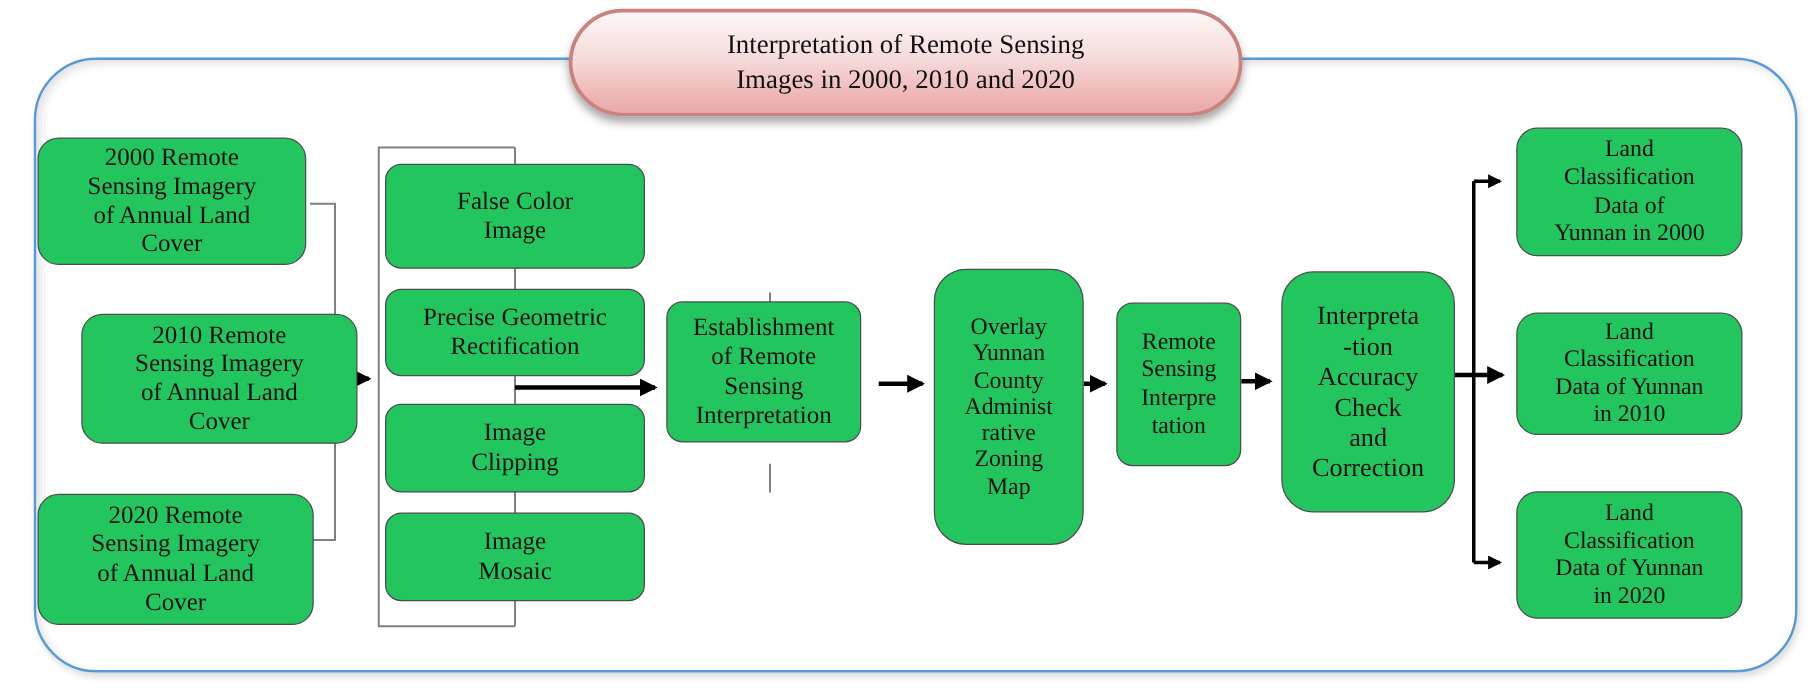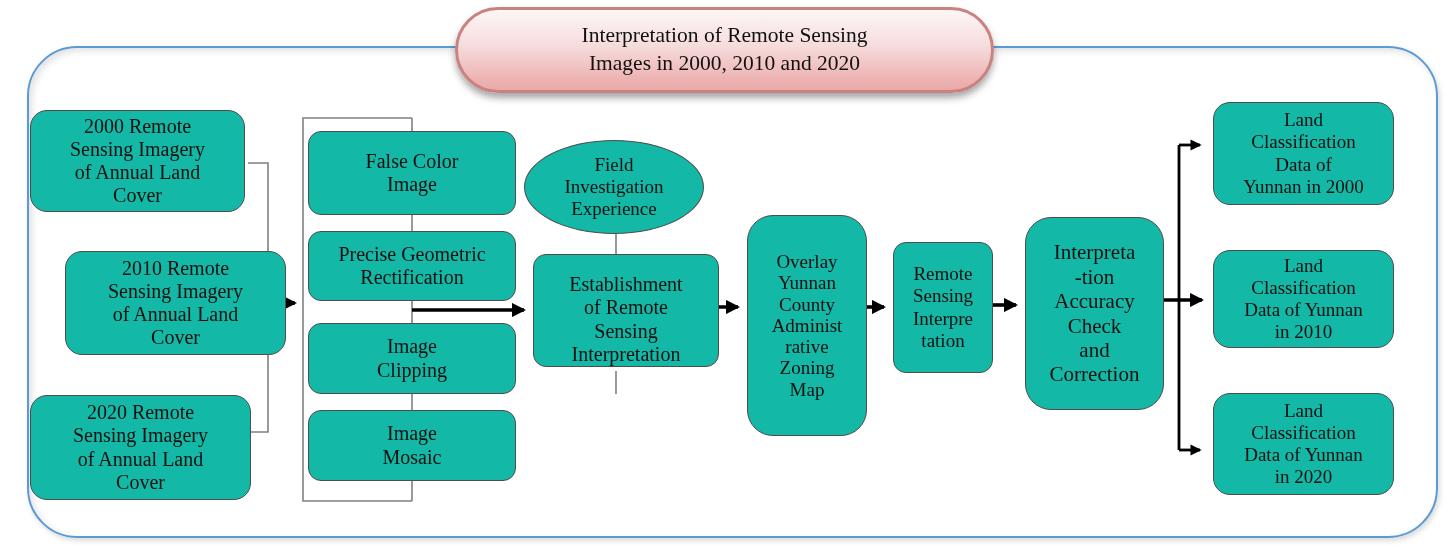--- a/index.html
+++ b/index.html
@@ -20,21 +20,21 @@
     border:2.5px solid var(--outer_border);border-radius:50px;z-index:1;
     box-shadow:inset 3px 3px 7px rgba(90,90,90,.18), 2px 3px 5px rgba(120,120,120,.25);
     background:transparent;
   }
   svg.wires{position:absolute;left:0;top:0;width:1450px;height:553px;z-index:2;}
   svg.wires .thin{stroke:var(--connector);stroke-width:1.6;fill:none;}
   svg.wires .thick{stroke:var(--arrow);stroke-width:3.6;fill:none;}
   svg.wires .mid{stroke:var(--arrow);stroke-width:2.8;fill:none;}
   .arrowhead{fill:var(--arrow);}
   .node{
-    position:absolute;background:#14b8a6;border:1.7px solid var(--box_border);
+    position:absolute;background:#22c55e;border:1.7px solid var(--box_border);
     display:flex;align-items:center;justify-content:center;text-align:center;
     white-space:pre-line;z-index:3;line-height:1.16;font-size:20px;box-sizing:border-box;
   }
   .rounded{border-radius:17px;}
   .r-sm{border-radius:13px;}
   .r-lg{border-radius:26px;}
   .ellipse{border-radius:50%;}
   .title-bubble{
     position:absolute;left:455px;top:7px;width:533px;height:80px;z-index:4;
     border:3px solid var(--bubble_border);border-radius:44px;
@@ -101,24 +101,21 @@
 
   <div class="node r-sm" style="left:308px;top:131px;width:208px;height:84px;"><span>False Color
 Image</span></div>
   <div class="node r-sm" style="left:308px;top:231px;width:208px;height:70px;"><span>Precise Geometric
 Rectification</span></div>
   <div class="node r-sm" style="left:308px;top:323px;width:208px;height:71px;"><span>Image
 Clipping</span></div>
   <div class="node r-sm" style="left:308px;top:410px;width:208px;height:71px;"><span>Image
 Mosaic</span></div>
 
-  <div class="node ellipse fs19" style="left:524px;top:140px;width:180px;height:94px;"><span>Field
-Investigation
-Experience</span></div>
-  <div class="node r-sm" style="left:533px;top:254px;width:186px;height:113px;align-items:flex-end;"><span>Establishment
+  <div class="node r-sm" style="left:533px;top:241px;width:156px;height:113px;"><span>Establishment
 of Remote
 Sensing
 Interpretation</span></div>
 
   <div class="node r-lg fs19 lh-tight" style="left:747px;top:215px;width:120px;height:221px;"><span>Overlay
 Yunnan
 County
 Administ
 rative
 Zoning

